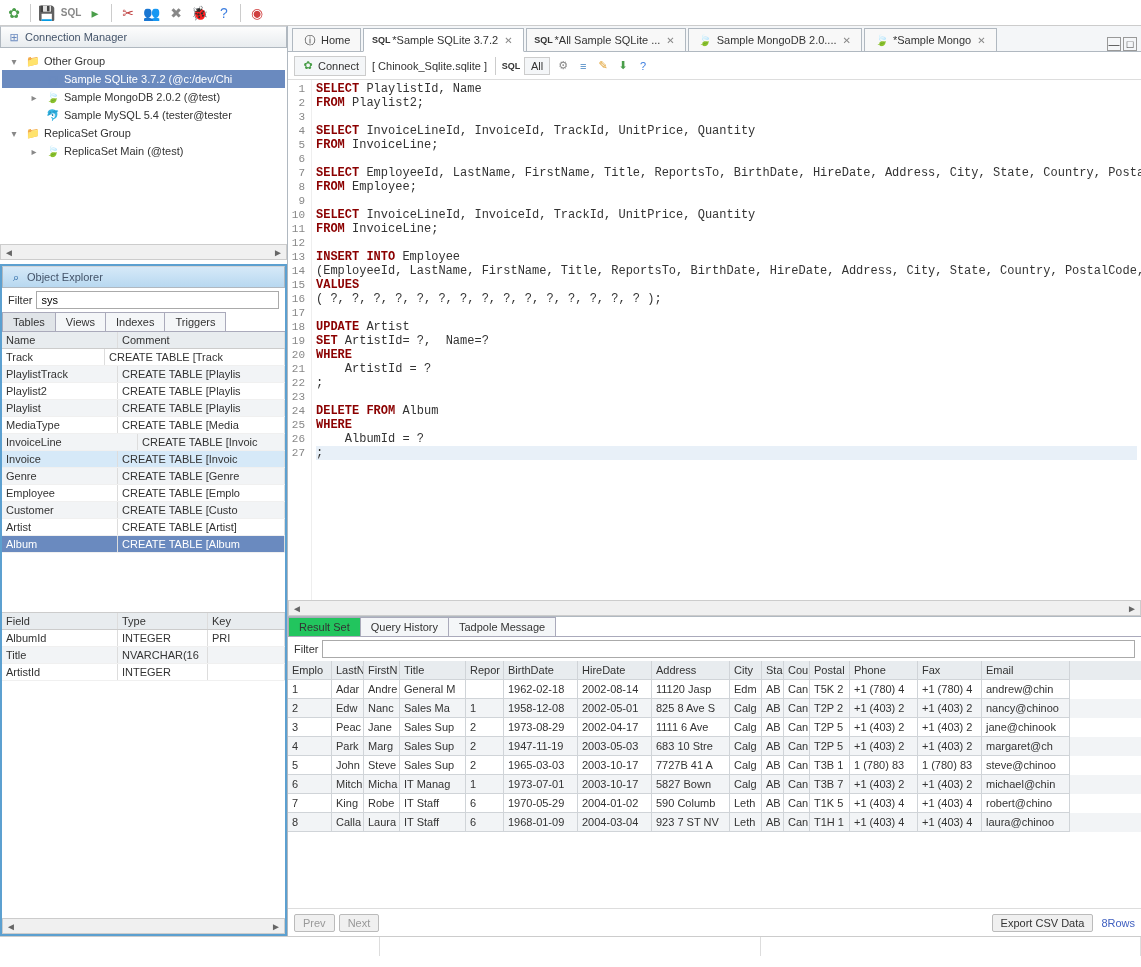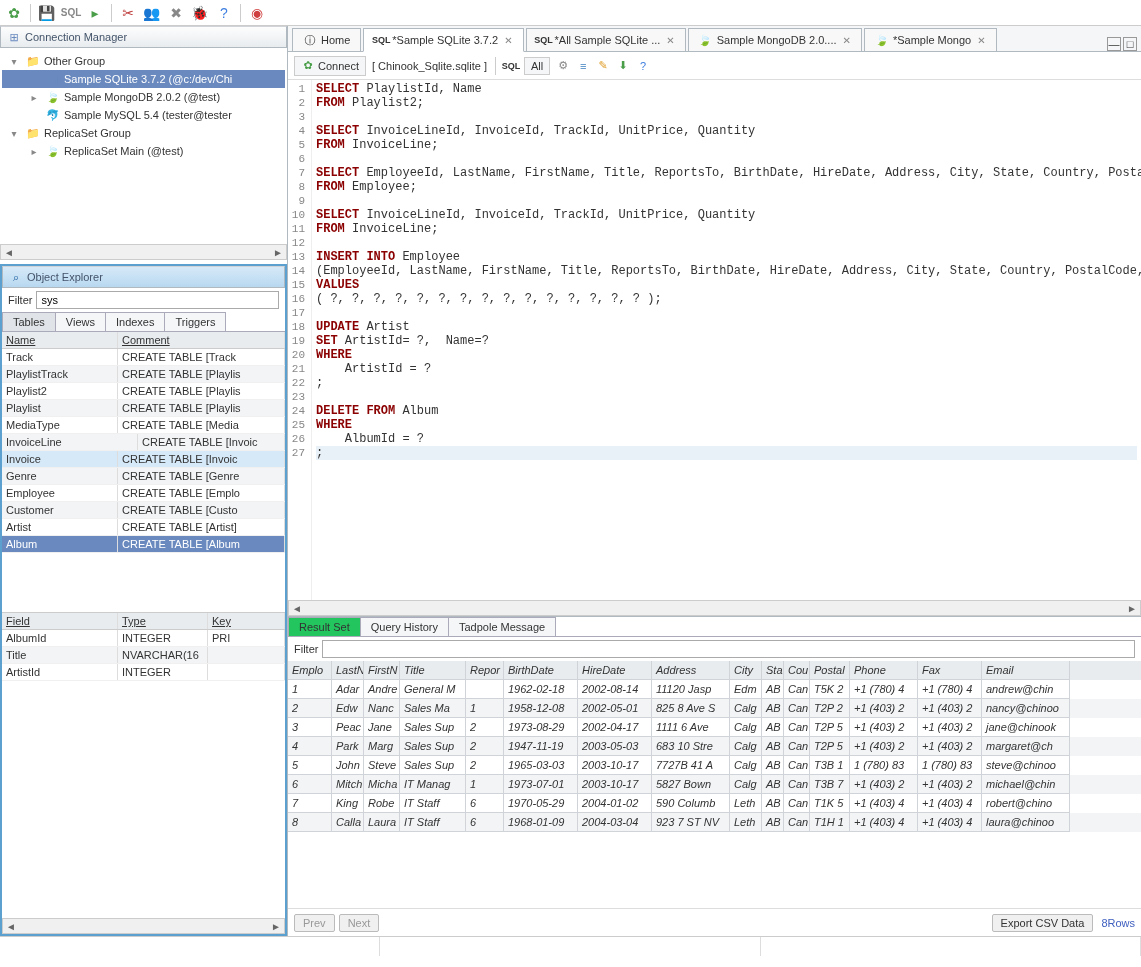--- a/index.html
+++ b/index.html
@@ -16,42 +16,42 @@
 .tree { flex: 1; overflow: auto; padding: 4px 2px; }
 .tree-node { display: flex; align-items: center; gap: 4px; padding: 2px 4px; cursor: pointer; white-space: nowrap; }
 .tree-indent { width: 16px; text-align: center; color: #888; font-size: 10px; }
 .tree-node.selected { background: #6a8abf; color: #fff; }
 .obj-explorer { flex: 1; display: flex; flex-direction: column; border: 2px solid #5ca0d0; border-top: 2px solid #5ca0d0; margin-top: 4px; }
 .filter-row { display: flex; align-items: center; padding: 3px 6px; gap: 4px; }
 .filter-row input { flex: 1; border: 1px solid #aaa; padding: 2px 4px; font-size: 11px; }
 .tab-bar { display: flex; border-bottom: 1px solid #aab; }
 .tab { padding: 3px 10px; border: 1px solid #aab; border-bottom: none; background: #f4f6f8; cursor: pointer; font-size: 11px; margin-right: -1px; }
 .tab.active { background: #e0e4e8; font-weight: normal; }
-.grid-header { background: #e8ecef; border-bottom: 1px solid #ccc; display: flex; text-decoration: underline; }
+.grid-header { background: #e8ecef; border-bottom: 1px solid #ccc; display: flex; }
 .grid-header > div, .grid-row > div { padding: 2px 4px; border-right: 1px solid #ddd; overflow: hidden; white-space: nowrap; }
 .grid-row { display: flex; border-bottom: 1px solid #f0f0f0; }
 .grid-row.odd { background: #f2f4f6; }
 .grid-row.sel { background: #6a8abf; color: #fff; }
 .obj-tables { height: 276px; overflow: auto; }
 .obj-fields { flex: 1; overflow: auto; margin-top: 4px; border-top: 1px solid #ccc; }
 .editor-tabs { height: 26px; display: flex; align-items: flex-end; border-bottom: 1px solid #b0b8c0; background: #f4f6f8; padding: 0 4px; gap: 2px; }
 .etab { padding: 4px 10px; border: 1px solid #b0b8c0; border-bottom: none; background: #f8f8f8; display: flex; align-items: center; gap: 4px; cursor: pointer; font-size: 11px; white-space: nowrap; }
 .etab.active { background: #fff; border-bottom: 1px solid #fff; margin-bottom: -1px; }
 .editor-toolbar { height: 28px; display: flex; align-items: center; padding: 0 6px; gap: 6px; border-bottom: 1px solid #ddd; }
 .etb-btn { padding: 2px 6px; border: 1px solid #ccc; background: #f4f6f8; cursor: pointer; font-size: 11px; display: flex; align-items: center; gap: 3px; }
 .code-area { flex: 1; display: flex; overflow: auto; font-family: 'Courier New', monospace; font-size: 12px; min-height: 0; }
 .gutter { width: 24px; text-align: right; padding: 2px 6px 2px 2px; background: #fff; color: #888; line-height: 14px; font-size: 11px; border-right: 1px solid #eee; }
 .code { flex: 1; padding: 2px 4px; line-height: 14px; white-space: pre; overflow: auto; }
 .kw { color: #8b0000; font-weight: bold; }
 .code-last { background: #e8f0f8; }
 .result-panel { height: 320px; display: flex; flex-direction: column; border-top: 1px solid #b0b8c0; }
 .result-tabs { display: flex; border-bottom: 1px solid #aab; }
 .rtab { padding: 3px 10px; border: 1px solid #aab; border-bottom: none; background: #f4f6f8; font-size: 11px; cursor: pointer; margin-right: -1px; }
 .rtab.active { background: #22c55e; }
-.result-grid { flex: 1; overflow: auto; font-style: italic; }
+.result-grid { flex: 1; overflow: auto; }
 .rg-header { display: flex; background: #e8ecef; position: sticky; top: 0; }
 .rg-header > div, .rg-row > div { padding: 3px 4px; border-right: 1px solid #d0d4d8; border-bottom: 1px solid #d0d4d8; overflow: hidden; white-space: nowrap; font-size: 11px; }
 .rg-row { display: flex; }
 .rg-row.odd { background: #f2f4f6; }
 .result-footer { height: 28px; display: flex; align-items: center; justify-content: space-between; padding: 0 6px; border-top: 1px solid #ddd; }
 .footer-btn { padding: 2px 8px; border: 1px solid #bbb; background: #f0f0f0; color: #999; font-size: 11px; border-radius: 2px; }
 .footer-btn.en { color: #333; cursor: pointer; }
 .rowcount { color: #4060c0; font-size: 11px; }
 .scrollbar-h { height: 16px; background: #f0f0f0; border: 1px solid #ccc; display: flex; align-items: center; }
 .sb-arrow { width: 16px; height: 14px; display: flex; align-items: center; justify-content: center; color: #666; cursor: pointer; font-size: 10px; }
@@ -155,21 +155,21 @@
           <div class="tab">Indexes</div>
           <div class="tab">Triggers</div>
         </div>
       <div class="obj-tables">
         <div class="grid-header">
           <div style="width:116px">Name</div>
           <div style="flex:1">Comment</div>
         </div>
         <div id="tables-body">
             <div class="grid-row">
-              <div style="width:116px">Track</div>
+              <div style="width:103px">Track</div>
               <div style="flex:1">CREATE TABLE [Track</div>
             </div>
             <div class="grid-row odd">
               <div style="width:116px">PlaylistTrack</div>
               <div style="flex:1">CREATE TABLE [Playlis</div>
             </div>
             <div class="grid-row">
               <div style="width:116px">Playlist2</div>
               <div style="flex:1">CREATE TABLE [Playlis</div>
             </div>

